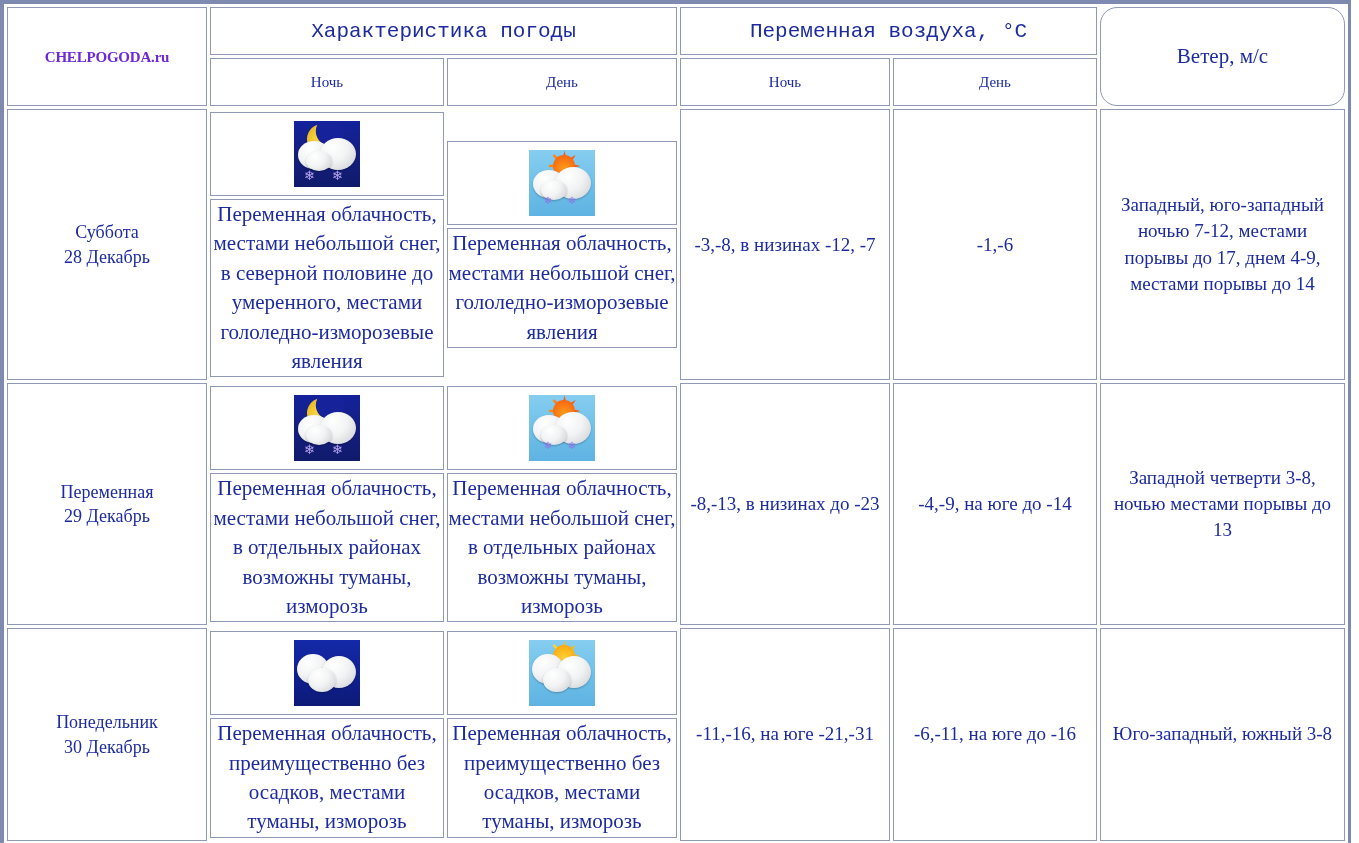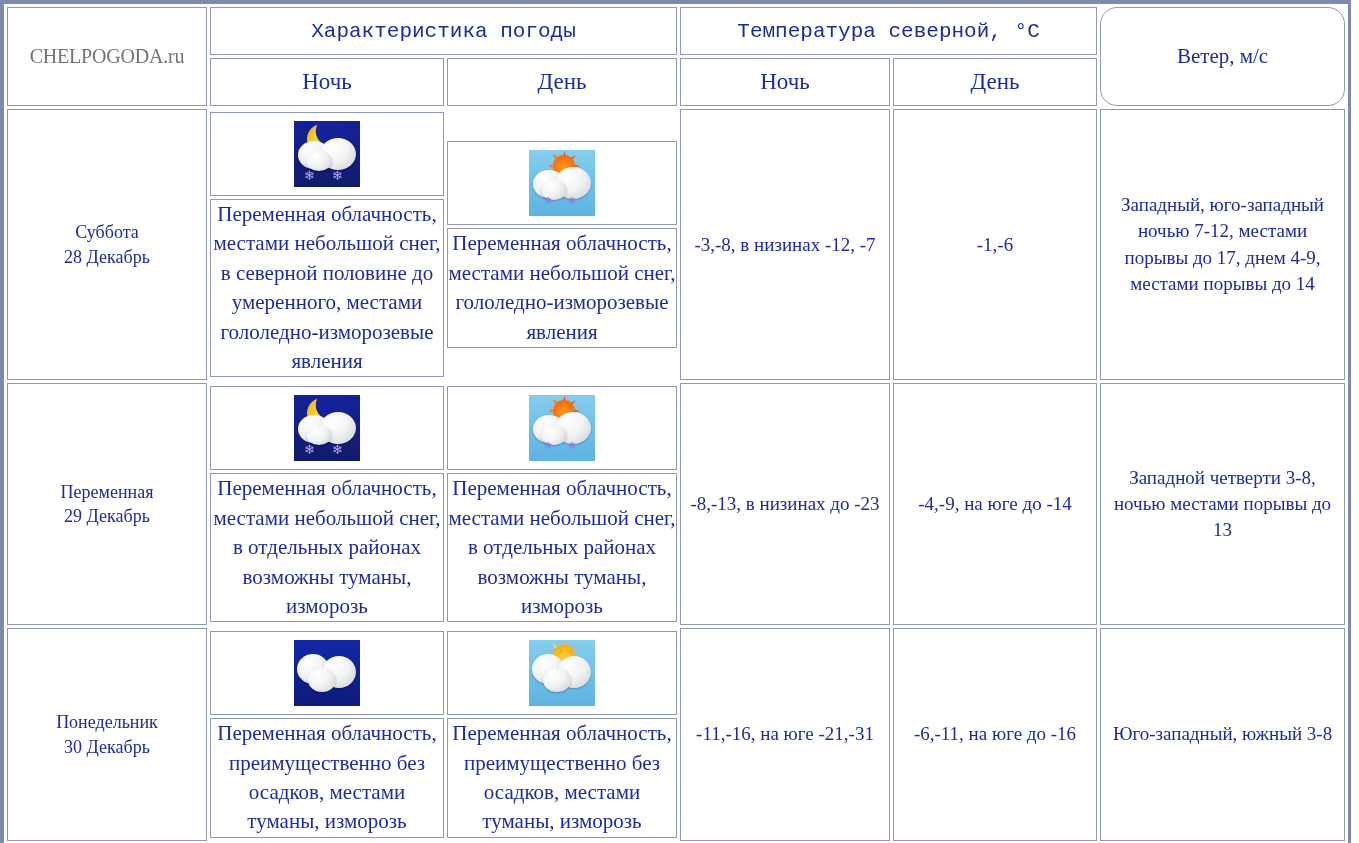--- a/index.html
+++ b/index.html
@@ -44,34 +44,34 @@
   
   col.c-date  { width: 200px; }
   col.c-night { width: 234px; }
   col.c-day   { width: 230px; }
   col.c-tn    { width: 210px; }
   col.c-td    { width: 204px; }
   col.c-wind  { width: 245px; }
 
   
   .brand {
-    font-size: 20px;
-    font-weight: normal;
-    color: #737373;
+    font-size: 15px;
+    font-weight: bold;
+    color: #6d28d9;
     letter-spacing: -0.2px;
     white-space: nowrap;
   }
   .hdr-group {
     font-size: 21px;
     font-weight: bold;
     height: 42px;
     font-family: Liberation Mono, monospace;
   }
   .hdr-sub {
-    font-size: 23px;
+    font-size: 15px;
     font-weight: bold;
     height: 42px;
   }
   .hdr-wind {
     font-size: 21px;
     font-weight: bold;
     border-radius: 17px;
   }
 
   
@@ -213,21 +213,21 @@
       <col class="c-tn">
         <col class="c-td">
         <col class="c-wind">
     </colgroup>
     <thead>
       <tr>
         <td rowspan="2">
           <span class="brand">CHELPOGODA.ru</span>
         </td>
         <td colspan="2" class="hdr-group">Характеристика погоды</td>
-        <td colspan="2" class="hdr-group">Температура северной, °C</td>
+        <td colspan="2" class="hdr-group">Переменная воздуха, °C</td>
         <td rowspan="2" class="hdr-wind">Ветер, м/с</td>
       </tr>
       <tr>
         <td class="hdr-sub">Ночь</td>
         <td class="hdr-sub">День</td>
         <td class="hdr-sub">Ночь</td>
         <td class="hdr-sub">День</td>
       </tr>
     </thead>
     <tbody>

